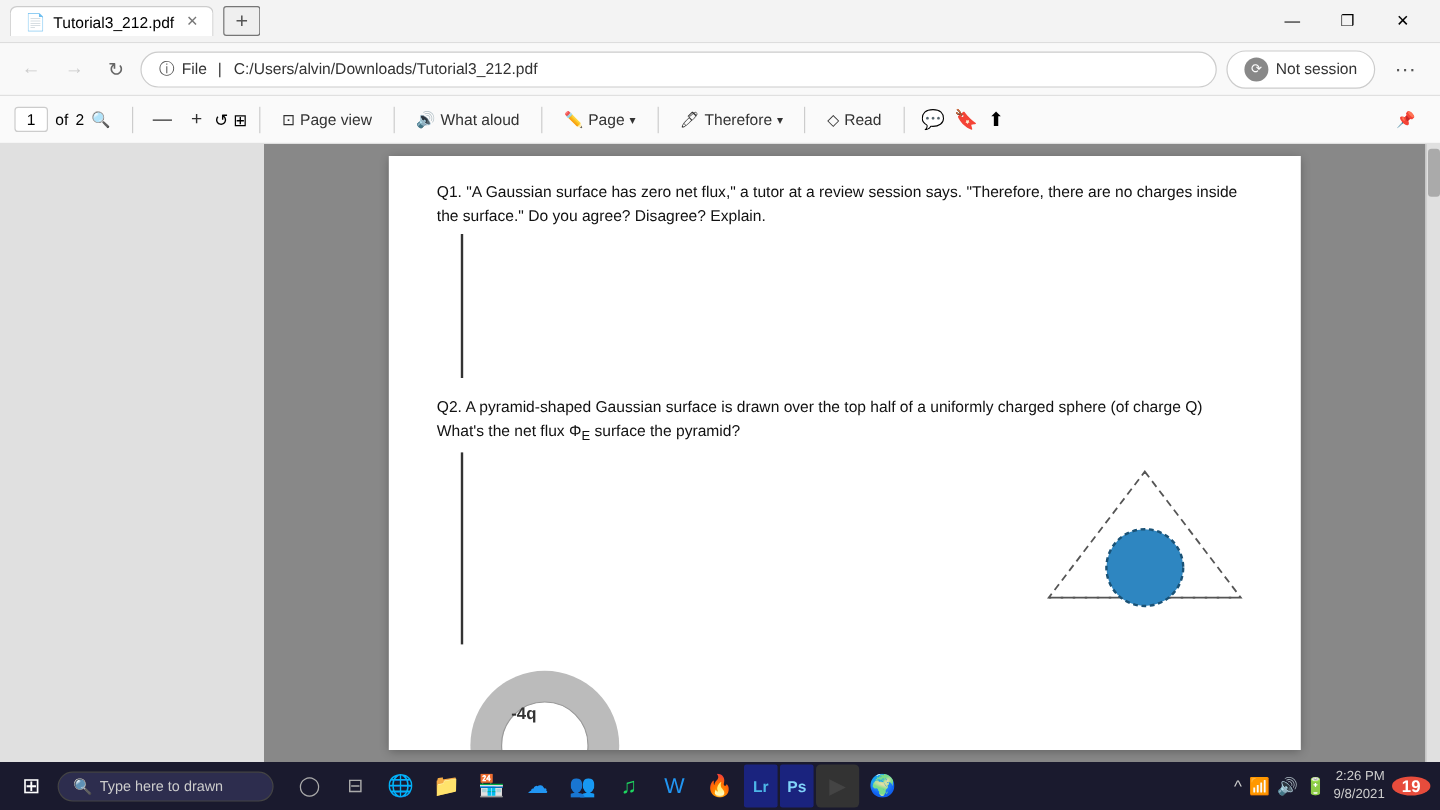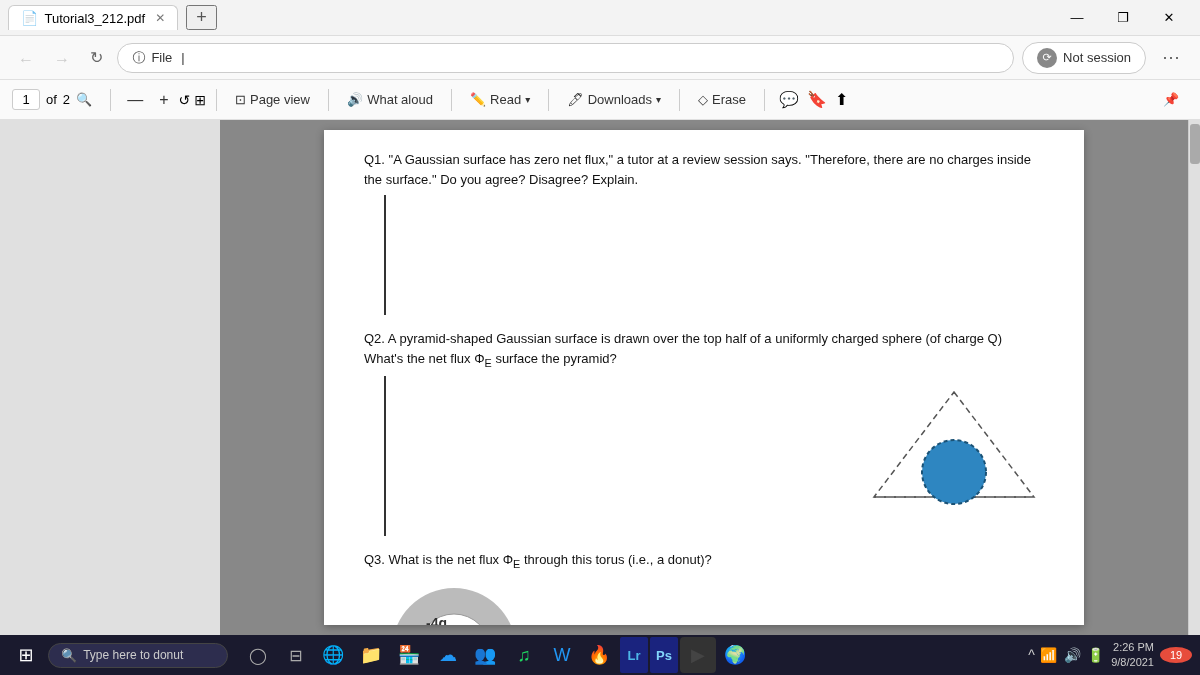--- a/index.html
+++ b/index.html
@@ -105,21 +105,21 @@
       display: flex; align-items: center; gap: 6px;
       background: #2d2d4e; border: 1px solid #444; border-radius: 20px;
       padding: 4px 12px; color: #ccc; font-size: 12px; cursor: pointer; flex: 0 0 180px;
     }
     .taskbar-apps { display: flex; gap: 2px; margin-left: 8px; }
     .taskbar-app { width: 36px; height: 36px; display: flex; align-items: center; justify-content: center; cursor: pointer; border-radius: 4px; font-size: 16px; }
     .taskbar-right { margin-left: auto; display: flex; align-items: center; gap: 6px; color: #ccc; font-size: 11px; }
     .sys-icons { display: flex; gap: 6px; align-items: center; }
     .sys-icon { font-size: 14px; color: #ccc; cursor: pointer; }
     .time-block { text-align: right; line-height: 1.4; }
-    .notification-badge { background: #e74c3c; color: #fff; border-radius: 50%; width: 32px; height: 16px; font-size: 11px; display: flex; align-items: center; justify-content: center; }
+    .notification-badge { background: #e74c3c; color: #fff; border-radius: 50%; width: 32px; height: 16px; font-size: 14px; display: flex; align-items: center; justify-content: center; font-weight: bold; }
   </style>
 </head>
 <body>
 
 <div id="title-bar">
   <div class="tab">
     <span class="tab-icon">📄</span>
     <span>Tutorial3_212.pdf</span>
     <span class="tab-close">✕</span>
   </div>
@@ -132,20 +132,21 @@
 </div>
 
 <div id="address-bar">
   <button class="nav-btn disabled">←</button>
   <button class="nav-btn disabled">→</button>
   <button class="nav-btn">↻</button>
   <div class="address-box">
     <span class="file-icon">ⓘ</span>
     <span style="font-weight:500; margin-right:3px;">File</span>
     <span style="margin-right:4px;">|</span>
+    <span>C:/Users/alvin/Downloads/Tutorial3_212.pdf</span>
   </div>
   <button class="not-syncing-btn">
     <span class="not-syncing-icon">⟳</span>
     <span>Not session</span>
   </button>
   <button class="ellipsis-btn">···</button>
 </div>
 
 <div id="toolbar">
   <div class="page-info">
@@ -167,33 +168,33 @@
     <span>Page view</span>
   </button>
   <div class="toolbar-sep"></div>
   <button class="toolbar-btn">
     <span>🔊</span>
     <span>What aloud</span>
   </button>
   <div class="toolbar-sep"></div>
   <button class="toolbar-btn">
     <span>✏️</span>
+    <span>Page</span>
+    <span style="font-size:10px;">▾</span>
+  </button>
+  <div class="toolbar-sep"></div>
+  <button class="toolbar-btn">
+    <span>🖊</span>
+    <span>Therefore</span>
+    <span style="font-size:10px;">▾</span>
+  </button>
+  <div class="toolbar-sep"></div>
+  <button class="toolbar-btn">
+    <span>◇</span>
     <span>Read</span>
-    <span style="font-size:10px;">▾</span>
-  </button>
-  <div class="toolbar-sep"></div>
-  <button class="toolbar-btn">
-    <span>🖊</span>
-    <span>Downloads</span>
-    <span style="font-size:10px;">▾</span>
-  </button>
-  <div class="toolbar-sep"></div>
-  <button class="toolbar-btn">
-    <span>◇</span>
-    <span>Erase</span>
   </button>
   <div class="toolbar-sep"></div>
   <span style="cursor:pointer; font-size:16px; margin-left:4px;">💬</span>
   <span style="cursor:pointer; font-size:16px; margin-left:4px;">🔖</span>
   <span style="cursor:pointer; font-size:16px; margin-left:4px;">⬆</span>
   <button class="toolbar-btn pin-btn">
     <span>📌</span>
   </button>
 </div>
 
@@ -224,23 +225,20 @@
 
               <line x1="10" y1="115" x2="170" y2="115" stroke="#555" stroke-width="1.5" stroke-dasharray="6,4"></line>
 
               <circle cx="90" cy="90" r="32" fill="#2e86c1" stroke="#1a5276" stroke-width="2" stroke-dasharray="4,3"></circle>
             </svg>
           </div>
         </div>
       </div>
 
       <div class="question">
-        <p>
-          <span>Q3. What is the net flux Φ</span><sub>E</sub><span> through this torus (i.e., a donut)?</span>
-        </p>
         <div class="q3-area">
 
           <div style="position:relative; margin-left:20px;">
             <svg width="140" height="140">
 
               <circle cx="70" cy="70" r="62" fill="#bbb"></circle>
 
               <circle cx="70" cy="70" r="36" fill="#fff"></circle>
 
               <circle cx="70" cy="70" r="36" fill="none" stroke="#999" stroke-width="1"></circle>
@@ -264,21 +262,21 @@
   </div>
 </div>
 
 <div id="taskbar">
   <button class="taskbar-start">
     <span class="win-logo">⊞</span>
   </button>
 
   <div class="taskbar-search">
     <span style="font-size:13px;">🔍</span>
-    <span>Type here to donut</span>
+    <span>Type here to drawn</span>
   </div>
 
   <div class="taskbar-apps">
     <div class="taskbar-app" style="color:#aaa;">◯</div>
     <div class="taskbar-app" style="color:#aaa;">⊟</div>
     <div class="taskbar-app" style="font-size:18px; color:#4fc3f7;">🌐</div>
     <div class="taskbar-app" style="font-size:18px; color:#f9a825;">📁</div>
     <div class="taskbar-app" style="font-size:18px; color:#29b6f6;">🏪</div>
     <div class="taskbar-app" style="font-size:18px; color:#2196f3;">☁</div>
     <div class="taskbar-app" style="font-size:18px; color:#7c4dff;">👥</div>

